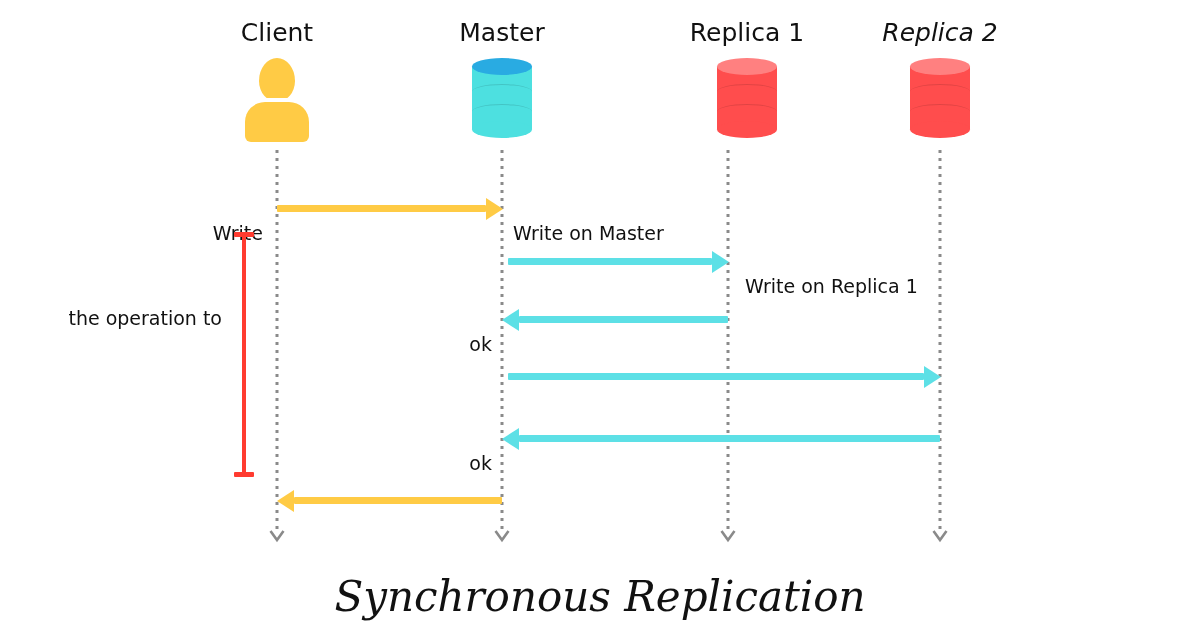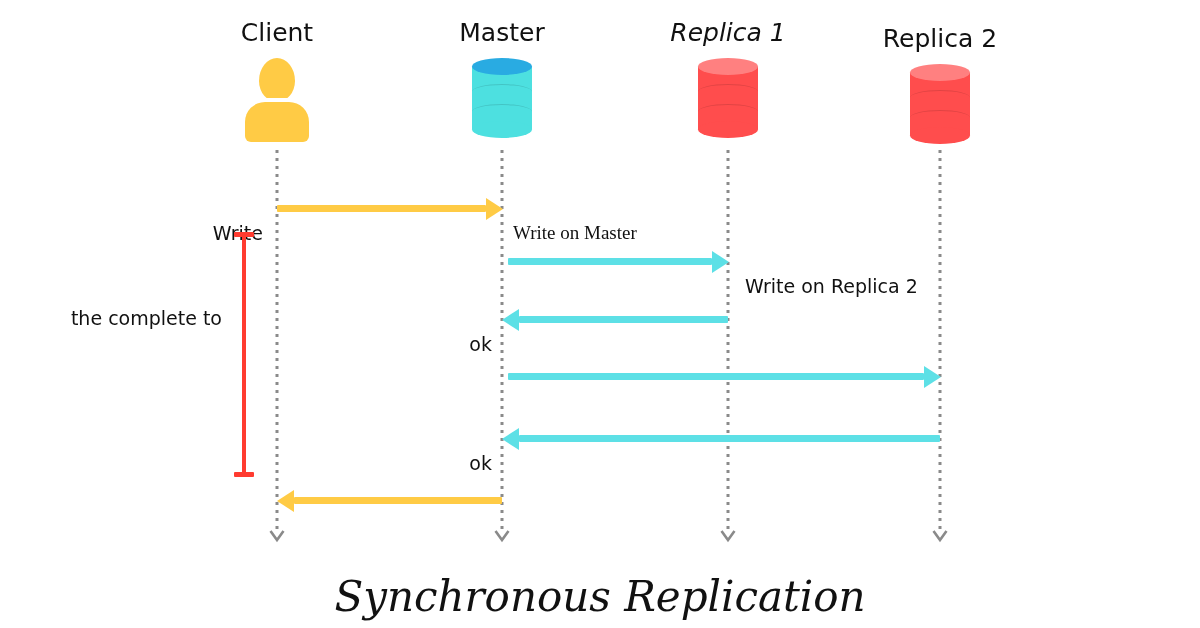--- a/index.html
+++ b/index.html
@@ -227,34 +227,34 @@
     <div class="actor-label">Client</div>
     <div class="actor-icon">
       <div class="person">
         <div class="head"></div>
         <div class="notch"></div>
         <div class="body"></div>
       </div>
     </div>
   </div>
 
-  <div class="actor" style="left:728px; top:18px;font-style:italic;">
+  <div class="actor" style="left:747px; top:18px;">
     <div class="actor-label">Replica 1</div>
     <div class="actor-icon">
       <div class="db">
         <div class="barrel" style="top:9px; height:62px; background:#FF4D4D;"></div>
         <div class="disc" style="top:0; background:#FF8080;"></div>
         <div class="ring" style="top:26px;"></div>
         <div class="ring" style="top:46px;"></div>
         <div class="disc" style="top:63px; background:#FF4D4D;"></div>
       </div>
     </div>
   </div>
 
-  <div class="actor" style="left:940px; top:24px;">
+  <div class="actor" style="left:940px; top:18px;font-style:italic;">
     <div class="actor-label">Replica 2</div>
     <div class="actor-icon">
       <div class="db">
         <div class="barrel" style="top:9px; height:62px; background:#FF4D4D;"></div>
         <div class="disc" style="top:0; background:#FF8080;"></div>
         <div class="ring" style="top:26px;"></div>
         <div class="ring" style="top:46px;"></div>
         <div class="disc" style="top:63px; background:#FF4D4D;"></div>
       </div>
     </div>
@@ -282,25 +282,25 @@
   </div>
   <div class="lifeline-head" style="left:940px; top:530px;">
     <svg width="16" height="14" viewBox="0 0 16 14">
         <path d="M1.5 1 L8 10 L14.5 1" fill="none" stroke="#8a8a8a" stroke-width="2.6"></path>
       </svg>
   </div>
 
   <div class="msg-label right-align" style="left:263px; top:197px;">Write</div>
   <div class="msg-line" style="left:277px; top:205px; width:209px; background:#FFCB45;"></div>
   <div class="arrowhead right" style="left:486px; top:198px; border-left-color:#FFCB45;"></div>
-  <div class="msg-label" style="left:513px; top:197px;font-family:Liberation Serif, serif;">Write on Master</div>
+  <div class="msg-label" style="left:513px; top:197px;">Write on Master</div>
 
   <div class="msg-line" style="left:508px; top:258px; width:204px; background:#5DE0E6;"></div>
   <div class="arrowhead right" style="left:712px; top:251px; border-left-color:#5DE0E6;"></div>
-  <div class="msg-label" style="left:745px; top:250px;">Write on Replica 2</div>
+  <div class="msg-label" style="left:745px; top:250px;">Write on Replica 1</div>
 
   <div class="msg-label right-align" style="left:492px; top:308px;">ok</div>
   <div class="msg-line" style="left:519px; top:316px; width:209px; background:#5DE0E6;"></div>
   <div class="arrowhead left" style="left:502px; top:309px; border-right-color:#5DE0E6;"></div>
 
   <div class="msg-line" style="left:508px; top:373px; width:416px; background:#5DE0E6;"></div>
   <div class="arrowhead right" style="left:924px; top:366px; border-left-color:#5DE0E6;"></div>
 
   <div class="msg-label right-align" style="left:492px; top:427px;">ok</div>
   <div class="msg-line" style="left:519px; top:435px; width:421px; background:#5DE0E6;"></div>
@@ -309,18 +309,18 @@
   <div class="msg-line" style="left:294px; top:497px; width:208px; background:#FFCB45;"></div>
   <div class="arrowhead left" style="left:277px; top:490px; border-right-color:#FFCB45;"></div>
 
   <div class="bracket" style="left:234px; top:232px; width:20px; height:245px;">
     <div class="cap" style="top:0;"></div>
     <div class="stem" style="top:2px; height:241px;"></div>
     <div class="cap" style="bottom:0;"></div>
   </div>
 
   <div class="note" style="left:18px; top:305px; width:204px;">
-    <div>the complete to</div>
+    <div>the operation to</div>
   </div>
 
   <div class="diagram-title" style="top:572px;font-style:italic;">Synchronous Replication</div>
 
 </div>
 
 </body></html>

